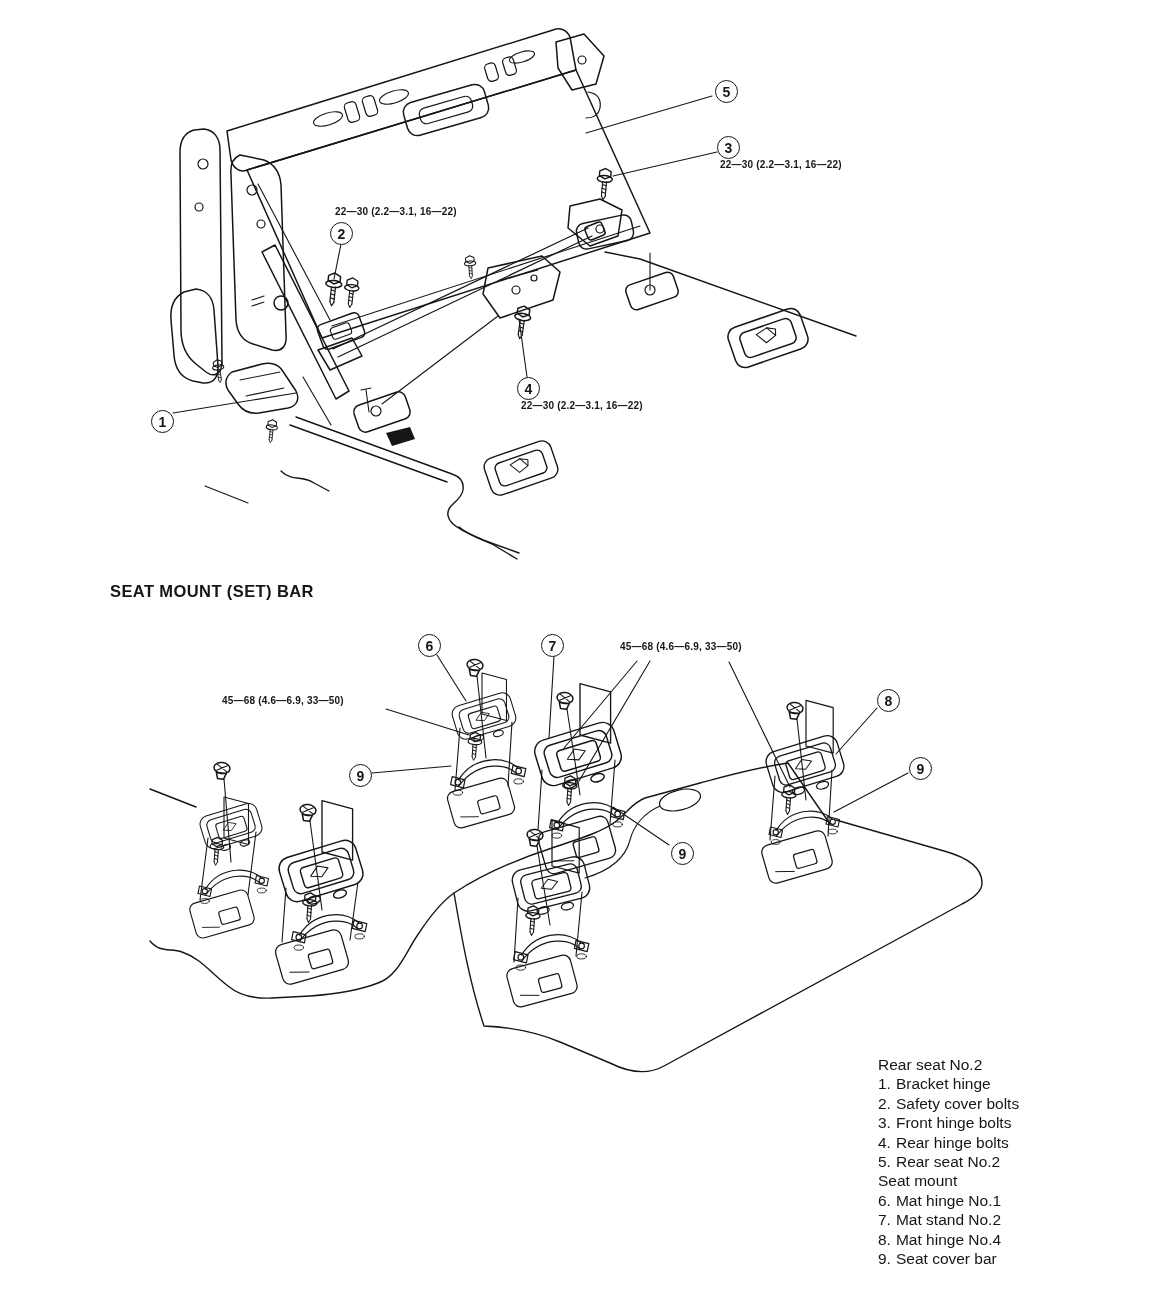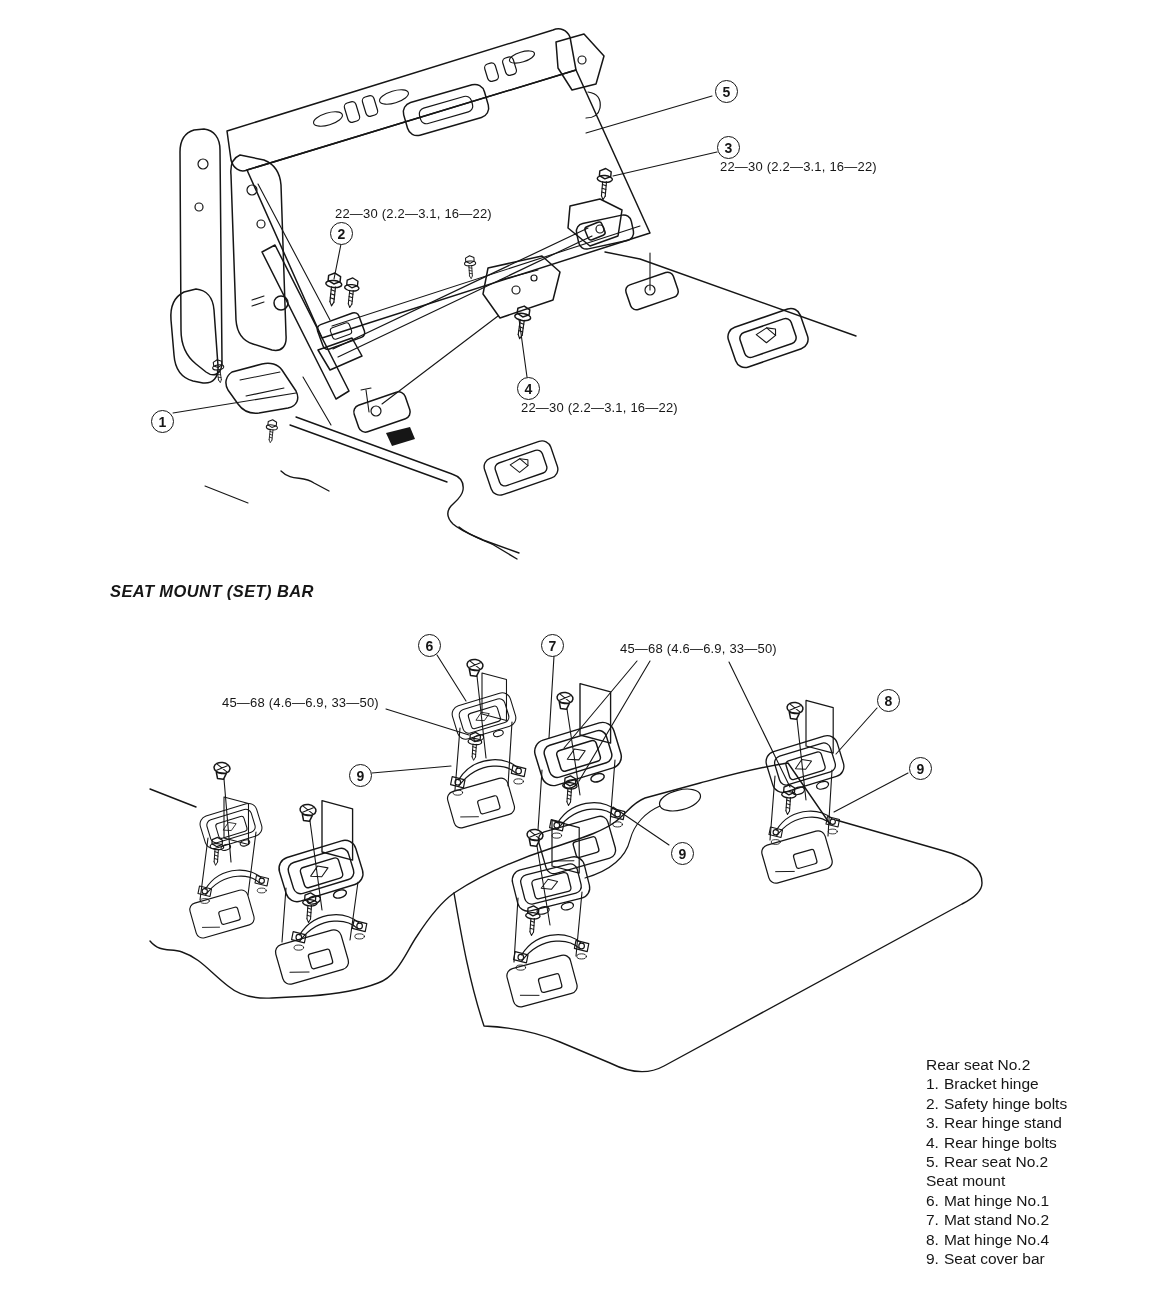--- a/index.html
+++ b/index.html
@@ -5,26 +5,26 @@
   html,body{margin:0;padding:0;background:#fff;}
   .page{position:relative;width:1152px;height:1295px;background:#ffffff;overflow:hidden;
         font-family:"Liberation Sans",sans-serif;color:#161616;}
   svg.art{position:absolute;left:0;top:0;width:1152px;height:1295px;}
   svg.art *{fill:none;stroke:#161616;stroke-width:1.5;stroke-linejoin:round;stroke-linecap:round;}
   svg.art .thin{stroke-width:1.1;}
   svg.art .fine{stroke-width:1.2;}
   svg.art .floor{stroke-width:1.4;}
   svg.art .dark{fill:#161616;stroke:none;}
   .label{position:absolute;white-space:nowrap;}
-  .torque{font-size:13px;font-weight:normal;letter-spacing:.2px;}
-  .fig-heading{font-size:16.5px;font-weight:bold;letter-spacing:.4px;font-style:italic;}
+  .torque{font-size:10px;font-weight:bold;letter-spacing:.2px;}
+  .fig-heading{font-size:16.5px;font-weight:bold;letter-spacing:.4px;}
   .callout{position:absolute;width:21px;height:21px;border:1.8px solid #161616;border-radius:50%;
            background:#fff;display:flex;align-items:center;justify-content:center;
            font-size:14px;font-weight:bold;line-height:1;}
-  .legend{position:absolute;left:878px;top:1055px;font-size:15.5px;line-height:19.4px;margin-left:48px;}
+  .legend{position:absolute;left:878px;top:1055px;font-size:15.5px;line-height:19.4px;}
   .legend .num{display:inline-block;margin-right:5px;}
 </style>
 </head>
 <body>
 
 <div class="page">
 
 <svg class="art" viewBox="0 0 1152 1295">
   <defs>
     <g id="screwhead">
@@ -297,22 +297,22 @@
 <div class="callout" style="left:671px;top:842px">
       <span>9</span>
     </div>
 <div class="callout" style="left:909px;top:757px">
       <span>9</span>
     </div>
 
 <div class="legend">
   <div>Rear seat No.2</div>
   <div><span class="num">1.</span><span>Bracket hinge</span></div>
-  <div><span class="num">2.</span><span>Safety hinge bolts</span></div>
-  <div><span class="num">3.</span><span>Rear hinge stand</span></div>
+  <div><span class="num">2.</span><span>Safety cover bolts</span></div>
+  <div><span class="num">3.</span><span>Front hinge bolts</span></div>
   <div><span class="num">4.</span><span>Rear hinge bolts</span></div>
   <div><span class="num">5.</span><span>Rear seat No.2</span></div>
   <div>Seat mount</div>
   <div><span class="num">6.</span><span>Mat hinge No.1</span></div>
   <div><span class="num">7.</span><span>Mat stand No.2</span></div>
   <div><span class="num">8.</span><span>Mat hinge No.4</span></div>
   <div><span class="num">9.</span><span>Seat cover bar</span></div>
 </div>
 
 </div>

